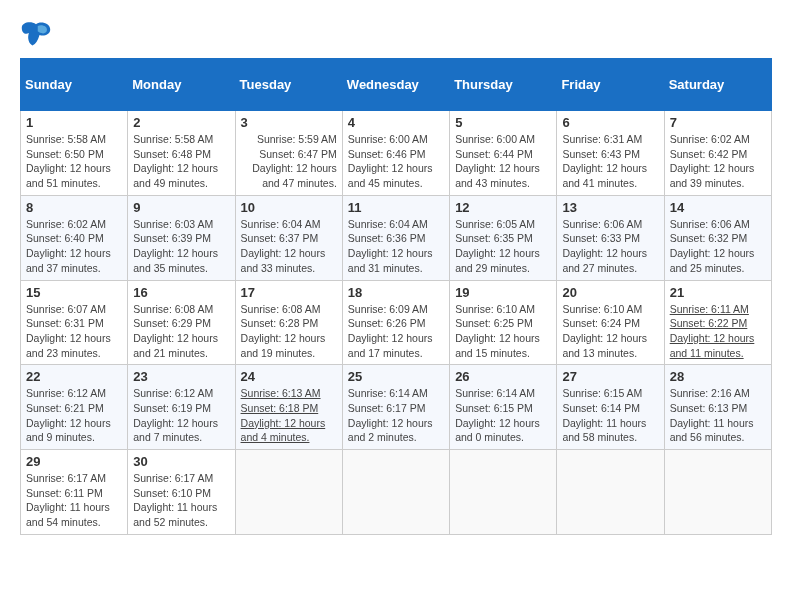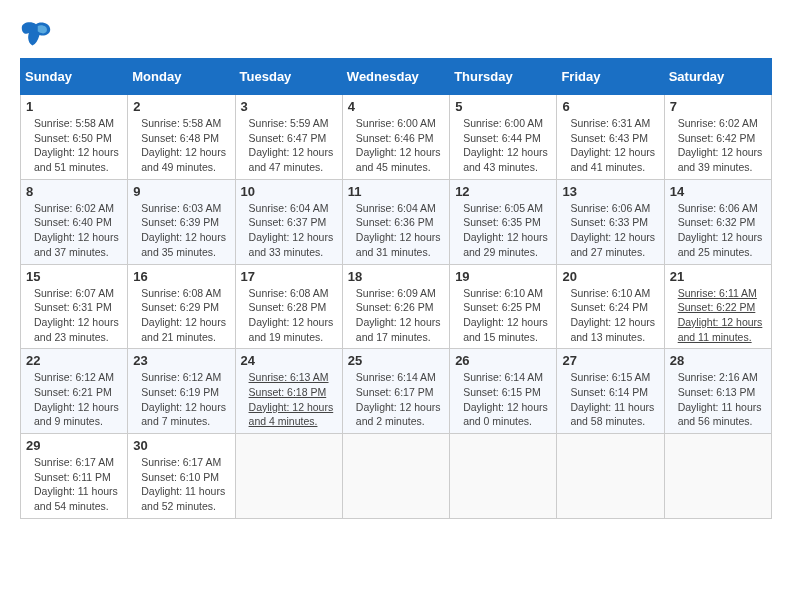--- a/index.html
+++ b/index.html
@@ -39,21 +39,21 @@
       font-weight: normal;
     }
     .calendar {
       width: 100%;
       border-collapse: collapse;
       font-size: 11px;
     }
     .calendar th {
       background-color: #1a6fc4;
       color: #fff;
-      padding: 10px 4px;
+      padding: 18px 4px;
       text-align: left;
       font-size: 13px;
       font-weight: bold;
       border: 1px solid #1a6fc4;
     }
     .calendar td {
       border: 1px solid #ccc;
       vertical-align: top;
       padding: 4px 5px;
       width: 107px;
@@ -67,21 +67,20 @@
       font-size: 13px;
       font-weight: bold;
       color: #333;
       display: block;
       margin-bottom: 2px;
     }
     .day-info {
       color: #444;
       line-height: 1.4;
       font-size: 10.5px;
-      margin-left: 8px;
     }
     .empty-cell {
       background: #f9f9f9 !important;
     }
   </style>
 </head>
 <body>
 
 <div class="header-area">
   <div class="logo">
@@ -123,21 +122,21 @@
         </td>
         <td>
           <span class="day-number">2</span>
           <div class="day-info" style="white-space: pre-line;">Sunrise: 5:58 AM
 Sunset: 6:48 PM
 Daylight: 12 hours
 and 49 minutes.</div>
         </td>
         <td>
           <span class="day-number">3</span>
-          <div class="day-info" style="white-space: pre-line;">Sunrise: 5:59 AM
+          <div class="day-info" style="white-space: pre-line; text-align: right;">Sunrise: 5:59 AM
 Sunset: 6:47 PM
 Daylight: 12 hours
 and 47 minutes.</div>
         </td>
         <td>
           <span class="day-number">4</span>
           <div class="day-info" style="white-space: pre-line;">Sunrise: 6:00 AM
 Sunset: 6:46 PM
 Daylight: 12 hours
 and 45 minutes.</div>

